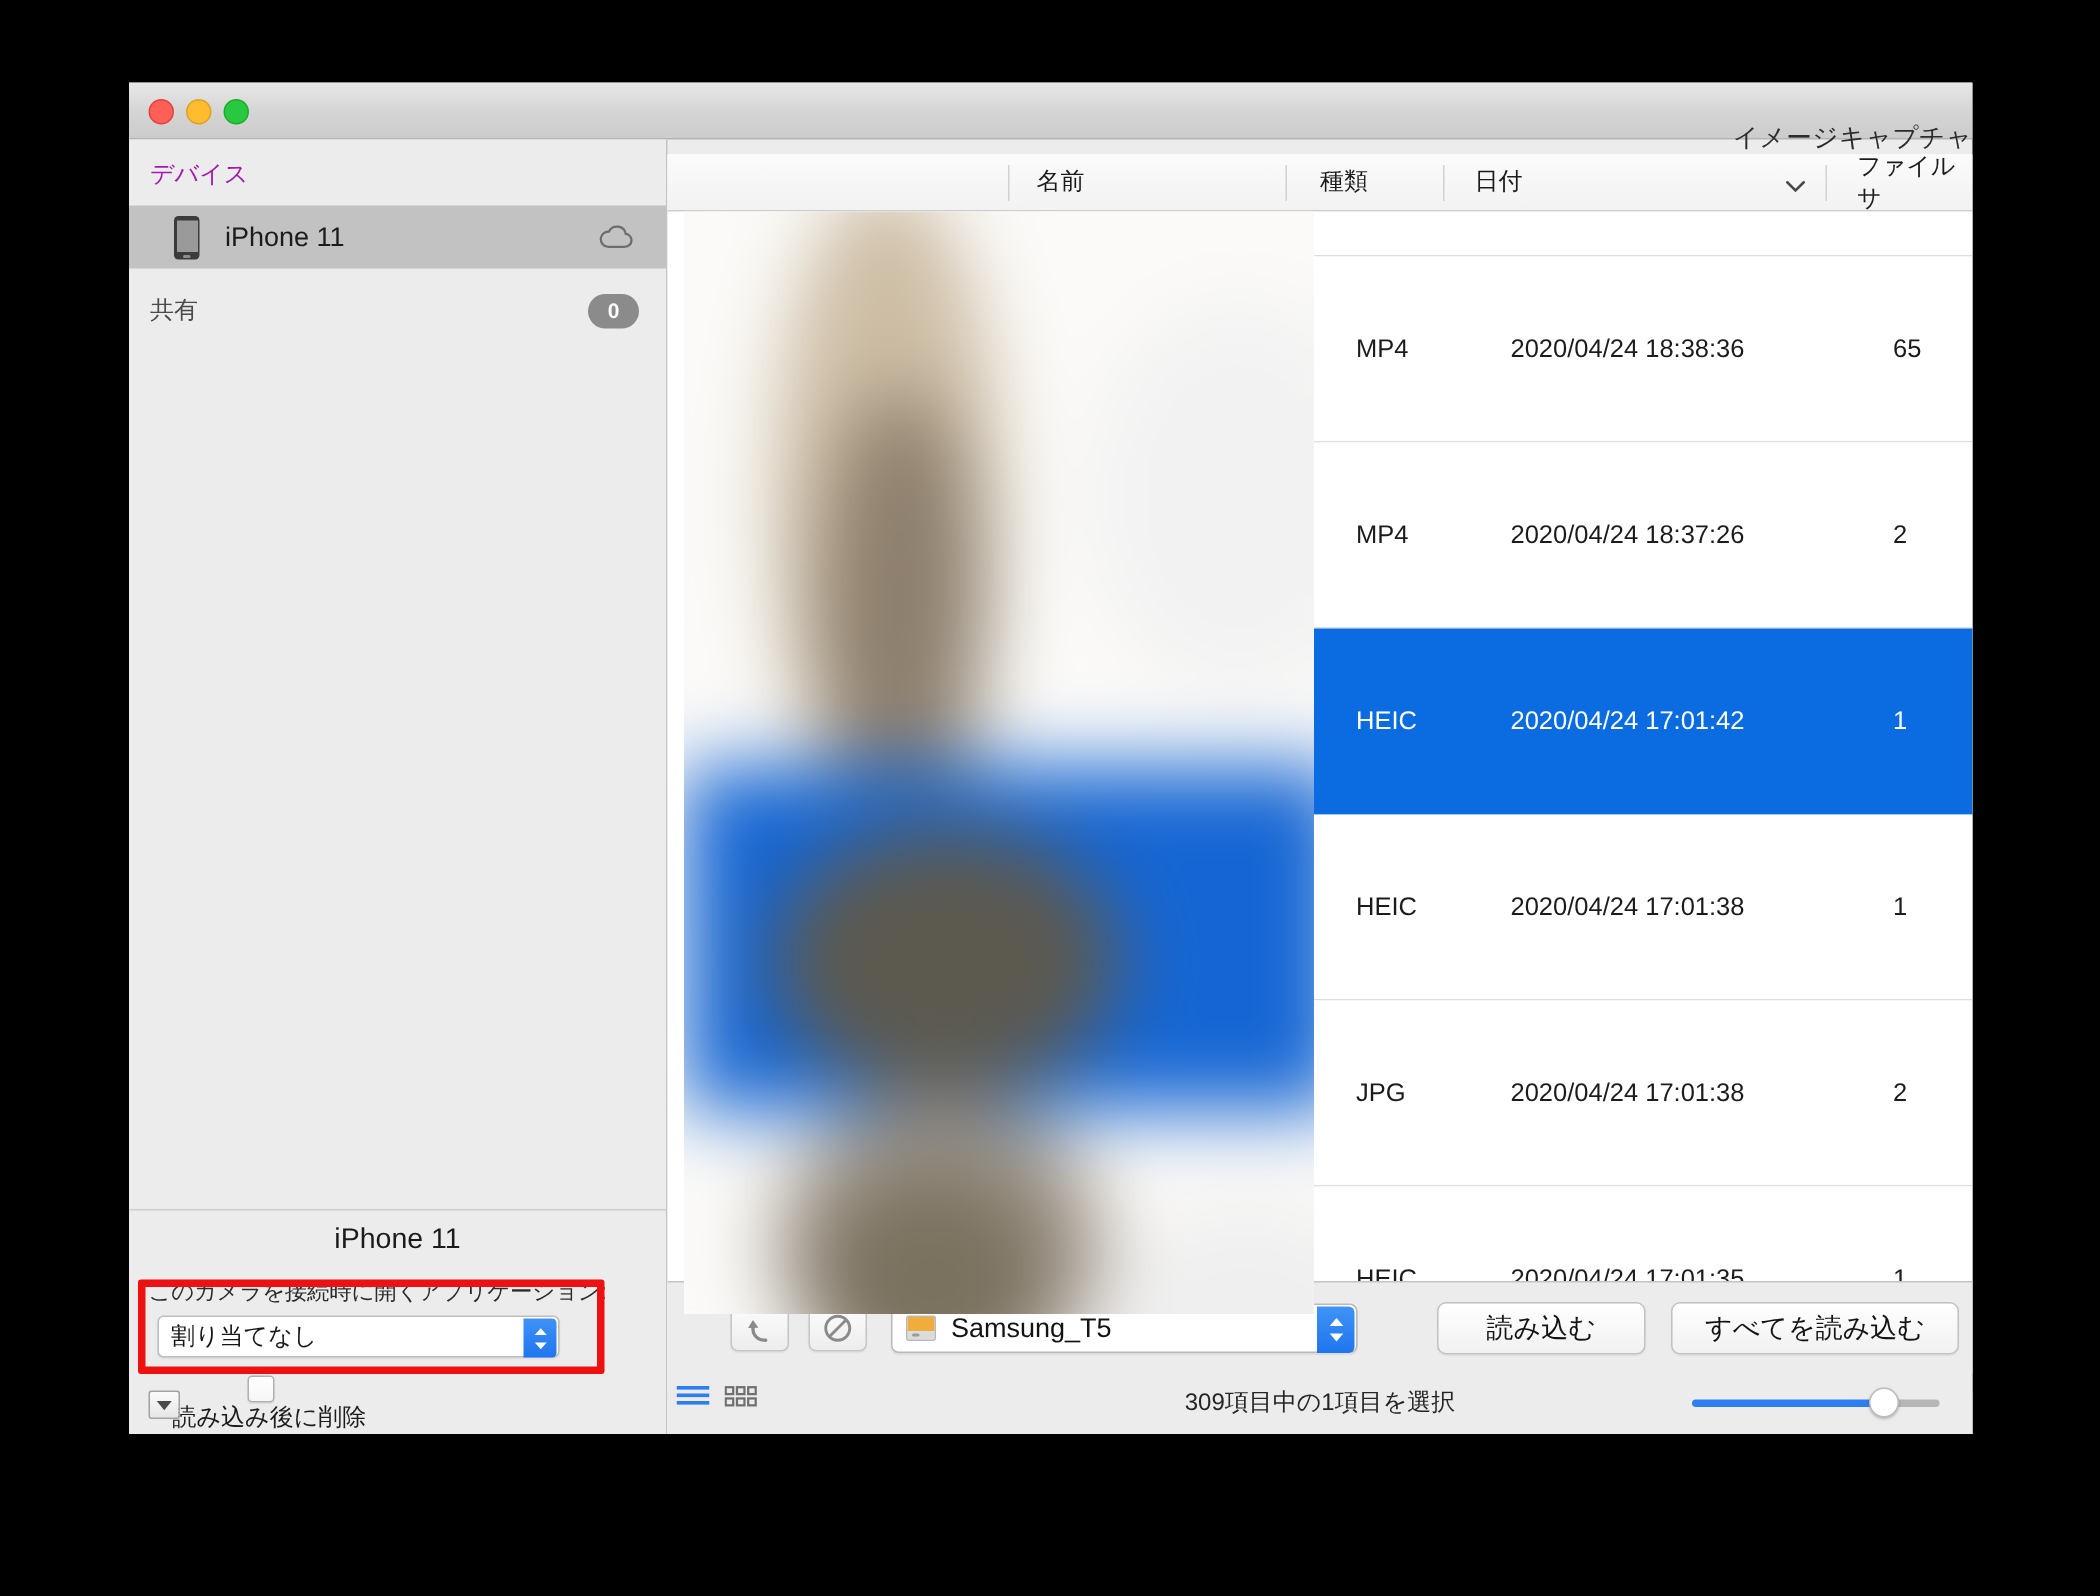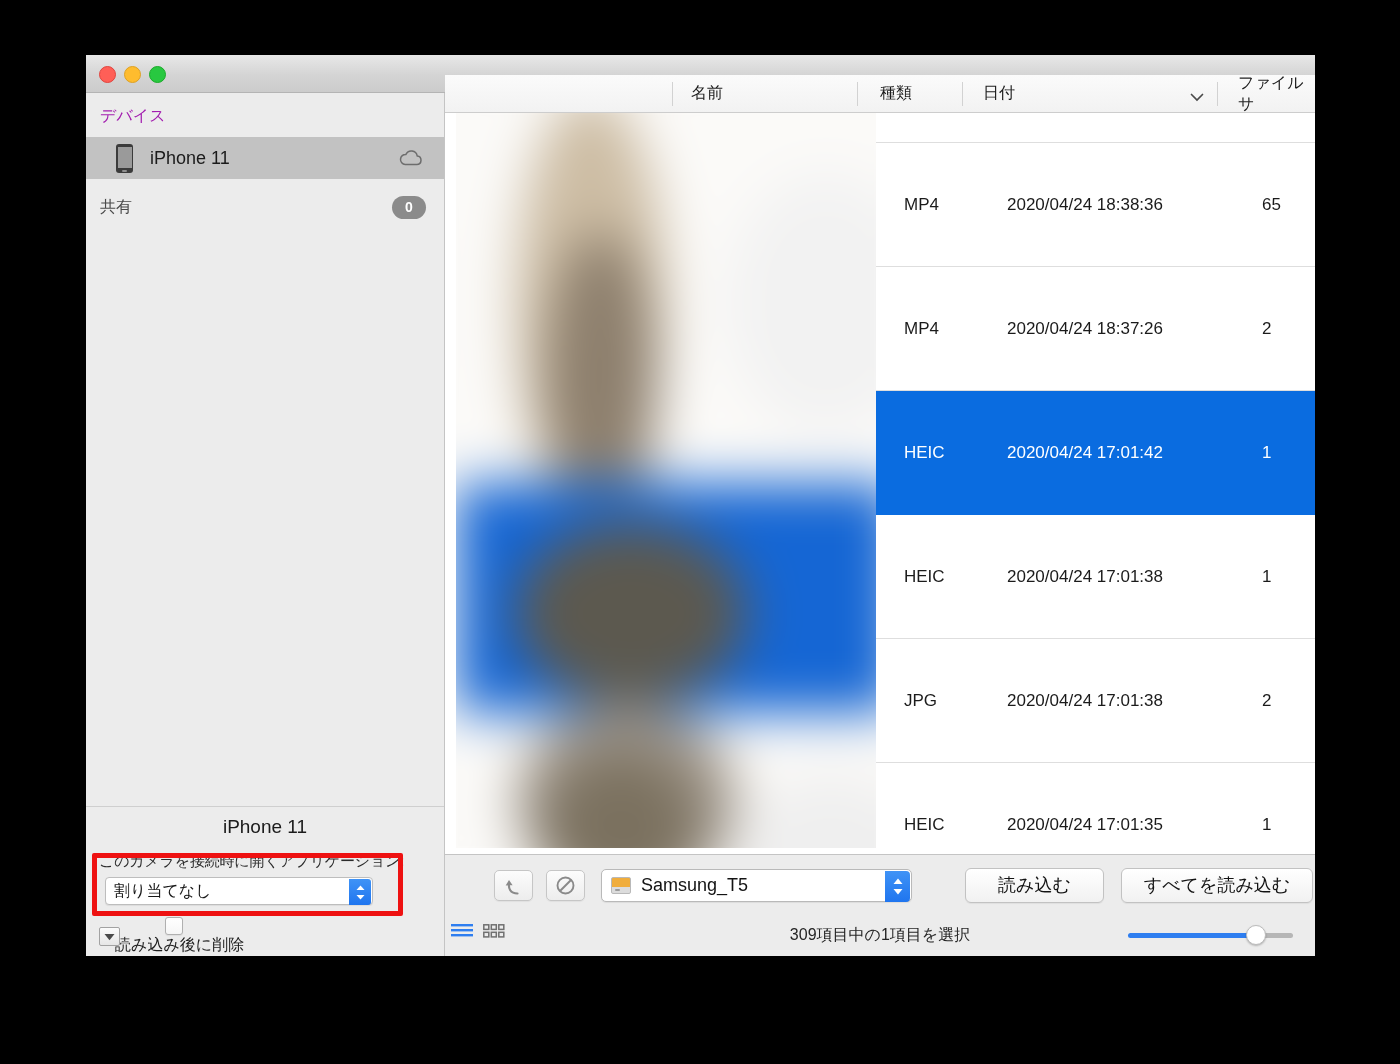--- a/index.html
+++ b/index.html
@@ -260,21 +260,21 @@
     box-sizing: border-box;
     display: flex;
     align-items: center;
     justify-content: center;
   }
 
   
   .content {
     position: absolute;
     left: 359px;
-    top: 20px;
+    top: 48px;
     width: 870px;
     height: 863px;
     background: #ffffff;
     box-sizing: border-box;
   }
 
   .table-header {
     position: absolute;
     left: 0; top: 0;
     width: 870px;
@@ -394,24 +394,25 @@
     left: 359px;
     bottom: 0;
     width: 870px;
     height: 102px;
     background: #ececec;
     border-top: 1px solid #c4c4c4;
     box-sizing: border-box;
   }
   .bb-row1 {
     position: absolute;
-    left: 16px; top: 0;
+    left: 0; top: 0;
     width: 870px; height: 60px;
     display: flex;
     align-items: center;
+    justify-content: center;
   }
   .icon-btn {
     width: 39px;
     height: 31px;
     border-radius: 5px;
     background: linear-gradient(to bottom, #fcfcfc, #ededed);
     border: 1px solid #c6c6c6;
     box-sizing: border-box;
     display: flex;
     align-items: center;

